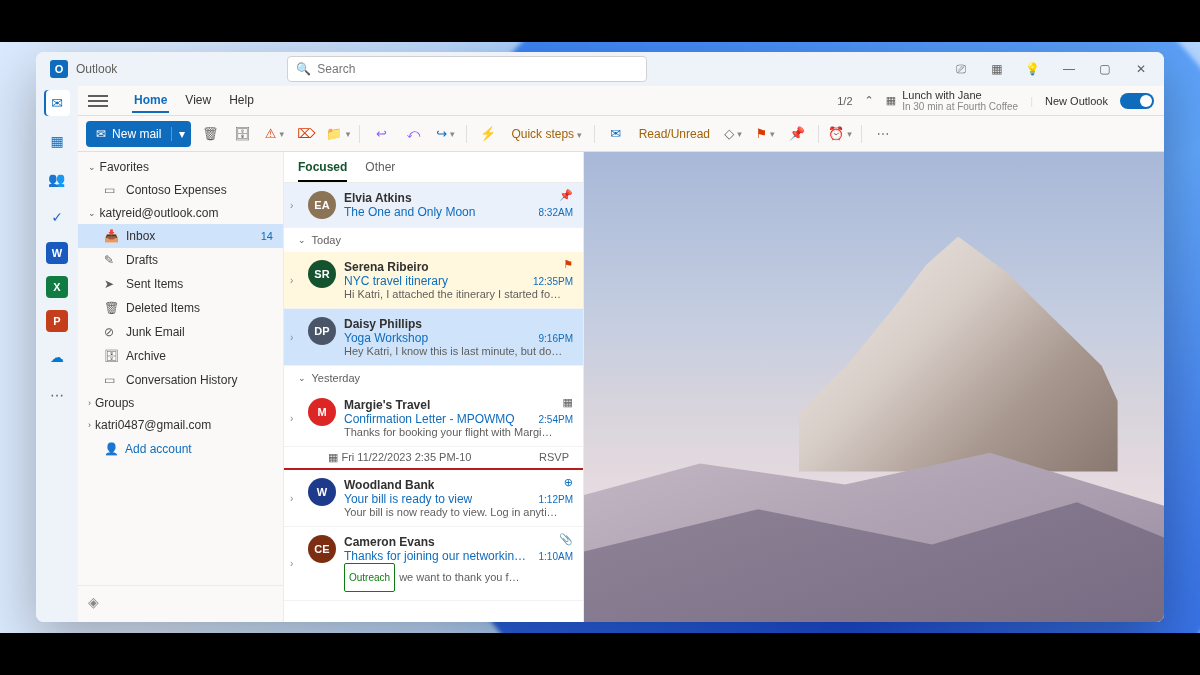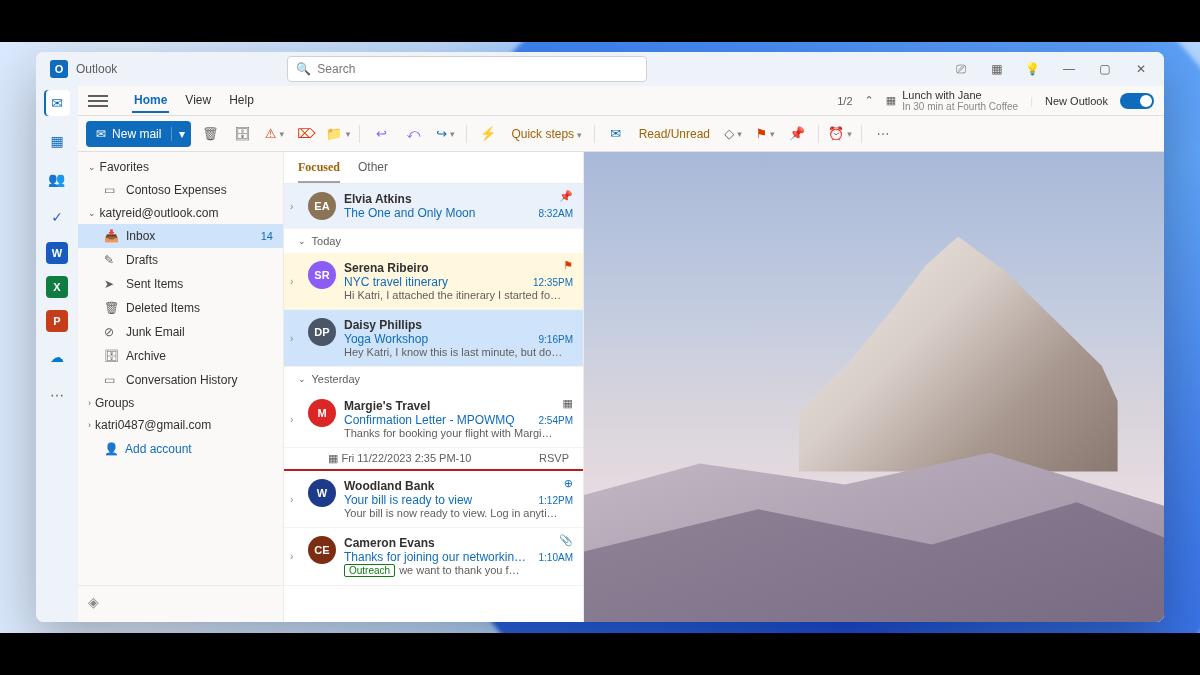--- a/index.html
+++ b/index.html
@@ -101,36 +101,36 @@
 .nav-item .ni-icon { width:14px; color:#605e5c; font-size:12px;}
 .add-account { color:#0f6cbd; padding:6px 10px 6px 26px; display:flex;gap:6px;align-items:center;cursor:pointer;}
 .nav-footer { margin-top:auto; padding:8px 10px; display:flex; gap:8px; align-items:flex-start; color:#605e5c; font-size:11px; border-top:1px solid #edebe9;}
 .nav-footer .diamond { color:#888; font-size:14px;}
 
 .msglist {
   width: 300px; background:#fff; border-right:1px solid #edebe9; display:flex; flex-direction:column; font-size:12px;
 }
 .msglist-tabs { display:flex; gap:18px; padding:8px 14px 0; border-bottom:1px solid #edebe9;}
 .msglist-tabs .mtab { padding-bottom:6px; cursor:pointer; color:#605e5c;}
-.msglist-tabs .mtab.active { color:#a16207; border-bottom:2px solid #a3a3a3; font-weight:600;font-family:Liberation Serif, serif;}
+.msglist-tabs .mtab.active { color:#14532d; border-bottom:2px solid #000000; font-weight:600;}
 
 .msg { display:flex; padding:8px 10px 8px 6px; gap:8px; border-bottom:1px solid #f3f2f1; cursor:pointer; position:relative;}
 .msg .exp { width:10px; color:#888; font-size:10px; align-self:center;}
 .msg .avatar { width:28px;height:28px;border-radius:50%;background:#888;flex-shrink:0;display:flex;align-items:center;justify-content:center;color:#fff;font-size:11px;font-weight:700;}
 .msg .mcontent { flex:1; min-width:0;}
 .msg .line1 { display:flex; justify-content:space-between; align-items:baseline;}
 .msg .from { font-weight:600; color:#323130; white-space:nowrap; overflow:hidden; text-overflow:ellipsis;}
 .msg .time { font-size:10px; color:#0f6cbd; flex-shrink:0; margin-left:6px;}
 .msg .subject { color:#0f6cbd; font-size:12px; white-space:nowrap; overflow:hidden; text-overflow:ellipsis;}
 .msg .preview { color:#605e5c; font-size:11px; white-space:nowrap; overflow:hidden; text-overflow:ellipsis;}
 .msg .right-icon { position:absolute; top:6px; right:10px; font-size:11px;}
 .msg.pinned { background:#eaf1fb;}
 .msg.flagged { background:#fff8df;}
 .msg.selected { background:#cfe4fa;}
-.msg .tag { display:inline-block; border:1px solid #107c10; color:#107c10; font-size:10px; padding:0 4px; border-radius:2px; margin-right:4px;}
+.msg .tag { display:inline-block; border:1px solid #107c10; color:#107c10; font-size:10px; padding:8px 4px; border-radius:2px; margin-right:4px;}
 
 .date-sep { display:flex; align-items:center; gap:6px; padding:6px 14px; font-size:11px; color:#605e5c;}
 .date-sep .chev { font-size:9px;}
 
 .meeting-row { padding:4px 14px 4px 44px; display:flex; justify-content:space-between; font-size:11px; color:#605e5c; border-bottom:2px solid #b91c1c;}
 
 .reading {
   flex:1; background:#fff; position:relative; overflow:hidden;
 }
 .reading .sky {
@@ -340,21 +340,21 @@
 
       </div>
       <span class="right-icon" style="color:#0f6cbd">📌</span>
               </div>
               <div class="date-sep">
                 <span class="chev">⌄</span>
                 <span>Today</span>
               </div>
               <div class="msg flagged">
       <span class="exp">›</span>
-      <div class="avatar" style="background:#8b5cf6">SR</div>
+      <div class="avatar" style="background:#14532d">SR</div>
       <div class="mcontent">
         <div class="line1">
                     <span class="from">Serena Ribeiro</span>
                   </div>
         <div class="line1">
                     <span class="subject">NYC travel itinerary</span>
                     <span class="time">12:35PM</span>
                   </div>
         <div class="preview">Hi Katri, I attached the itinerary I started fo…</div>
       </div>

